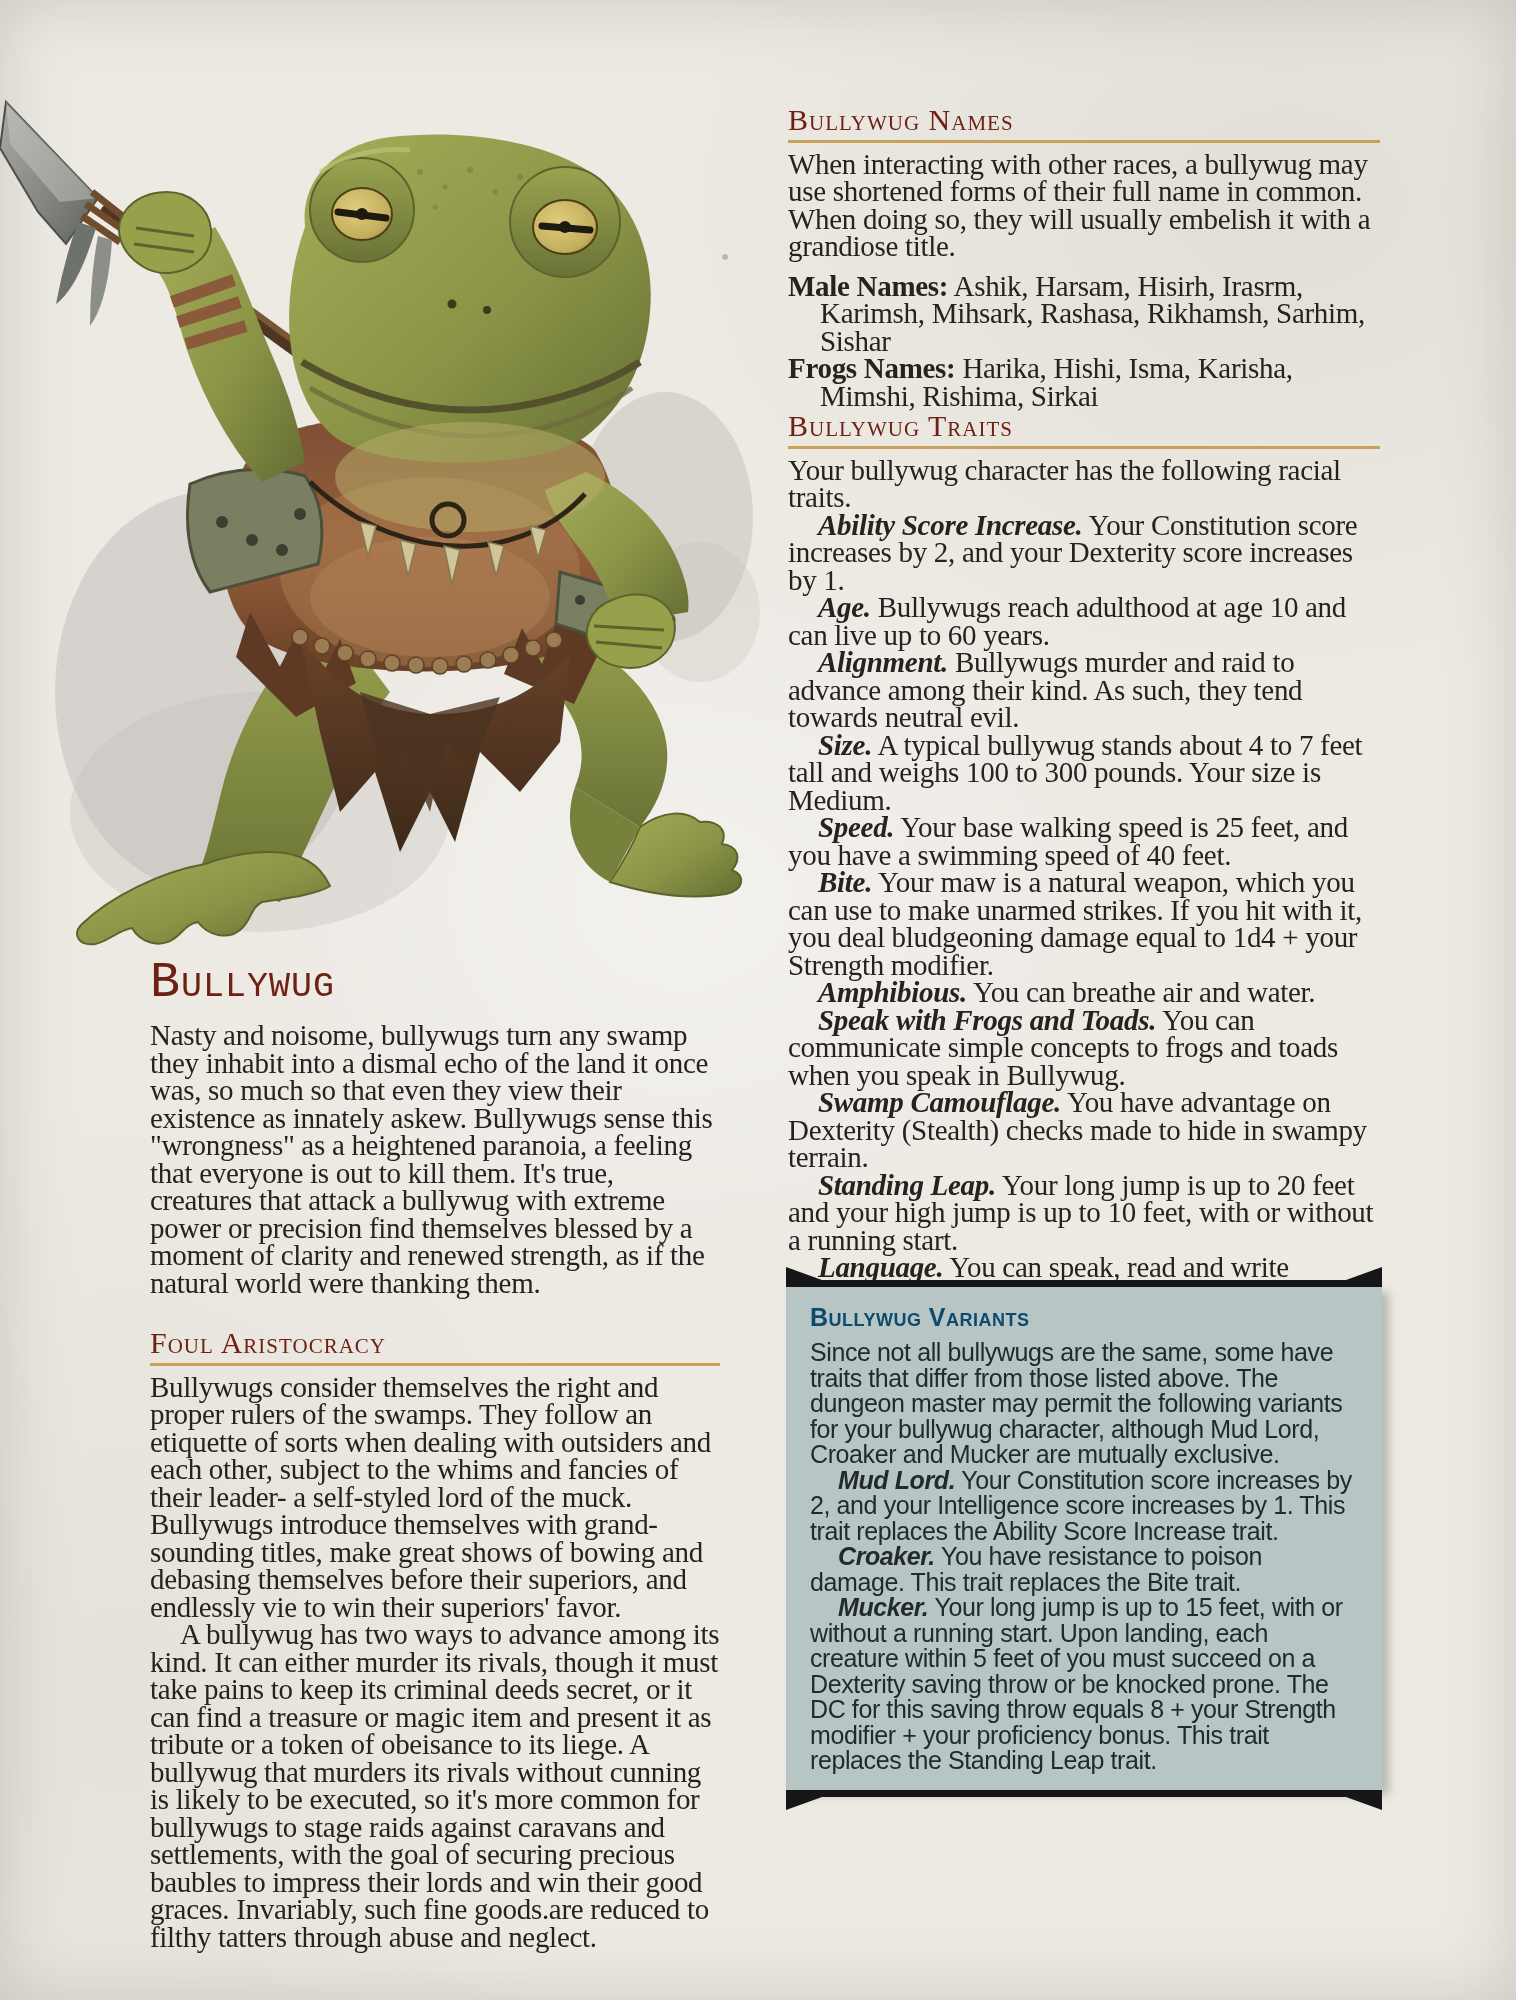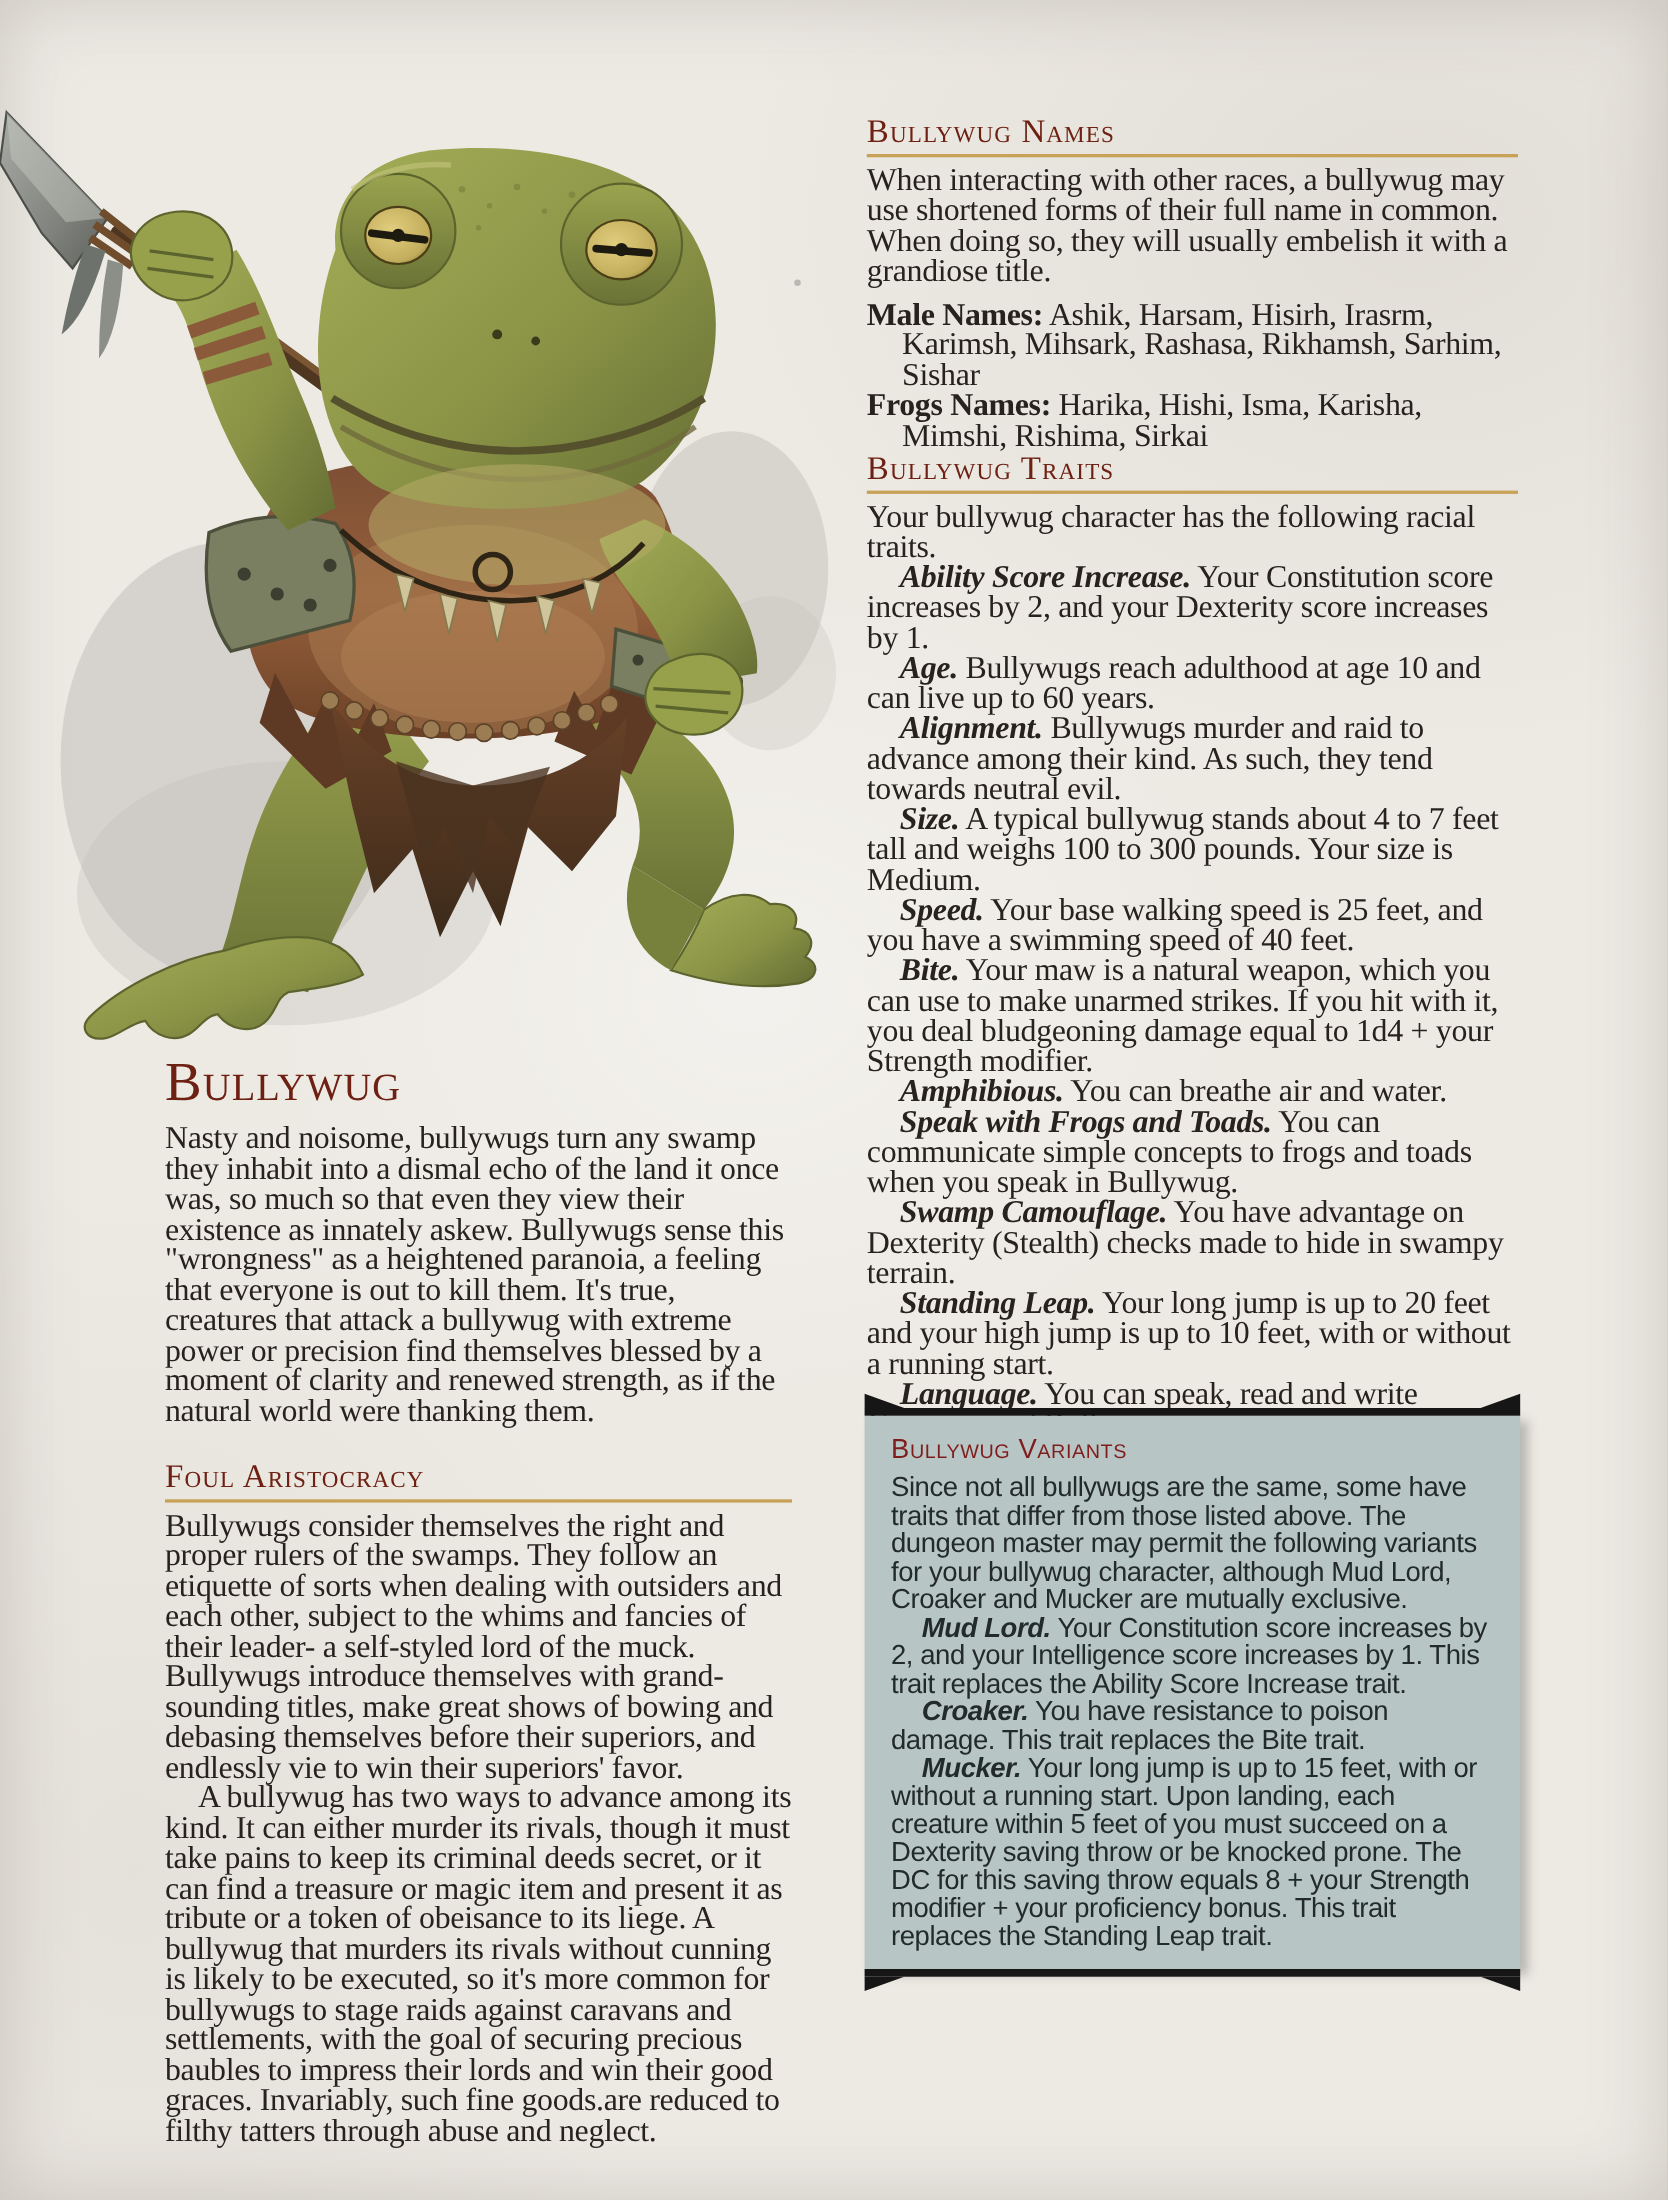--- a/index.html
+++ b/index.html
@@ -21,21 +21,21 @@
       radial-gradient(ellipse 600px 500px at 45% 45%, rgba(255,255,255,0.35), transparent 75%);
     box-shadow:inset 0 0 70px rgba(120,112,100,0.28);
     overflow:hidden;
     font-family:"Liberation Serif", serif;
     color:var(--text);
   }
   .illustration{position:absolute;left:0;top:52px;width:778px;height:908px;}
   .col-left{position:absolute;left:150px;top:958px;width:570px;}
   .col-right{position:absolute;left:788px;top:104px;width:592px;}
   h1.title{
-    font-family:Liberation Serif, serif;font-weight:normal;font-variant:small-caps;
+    font-family:Liberation Mono, monospace;font-weight:normal;font-variant:small-caps;
     color:var(--accent);font-size:50px;line-height:1;letter-spacing:1px;margin:0 0 14px 0;
   }
   h2.section{
     font-family:"Liberation Serif", serif;font-weight:normal;font-variant:small-caps;
     color:var(--accent);font-size:30px;line-height:1.05;letter-spacing:1px;
     margin:0 0 8px 0;padding-bottom:4px;border-bottom:3px solid var(--gold);
   }
   .col-left h2.section{margin-top:30px;}
   p{margin:0;font-size:29px;line-height:27.5px;letter-spacing:-0.3px;}
   p.indent{text-indent:30px;}
@@ -54,21 +54,21 @@
   .bar.bottom::before{left:0;bottom:-13px;border-top:13px solid #161616;border-right:36px solid transparent;}
   .bar.bottom::after{right:0;bottom:-13px;border-top:13px solid #161616;border-left:36px solid transparent;}
   .sidebar-body{
     background:var(--box-bg);
     padding:16px 22px 16px 24px;
     box-shadow:7px 5px 9px rgba(90,88,82,0.35);
     font-family:"Liberation Sans", sans-serif;color:var(--box-text);
   }
   .sidebar h3{
     font-family:"Liberation Sans", sans-serif;font-variant:small-caps;letter-spacing:0.5px;
-    font-size:25px;font-weight:normal;margin:0 0 8px 0;color:#7f1d1d;
+    font-size:25px;font-weight:bold;margin:0 0 8px 0;color:#0c4a6e;
   }
   .sidebar p{font-size:25px;line-height:25.5px;letter-spacing:-0.4px;}
   .sidebar p.indent{text-indent:28px;}
   .vlead{font-weight:bold;font-style:italic;}
 </style>
 </head>
 <body>
 
 <div class="page">
 

